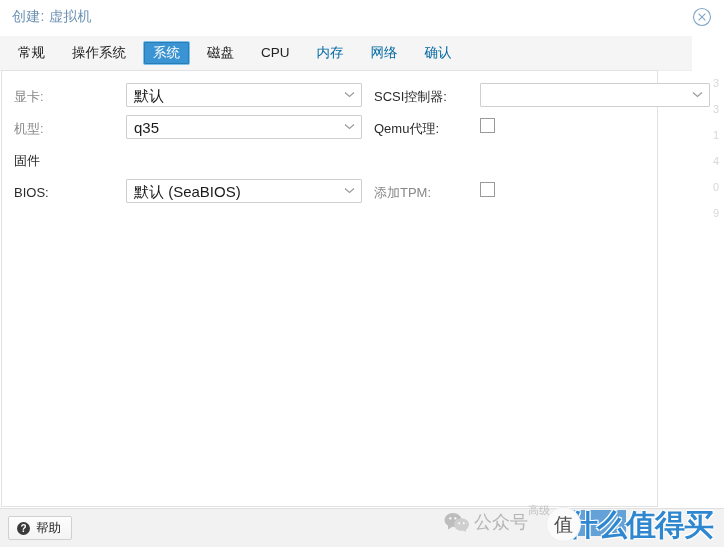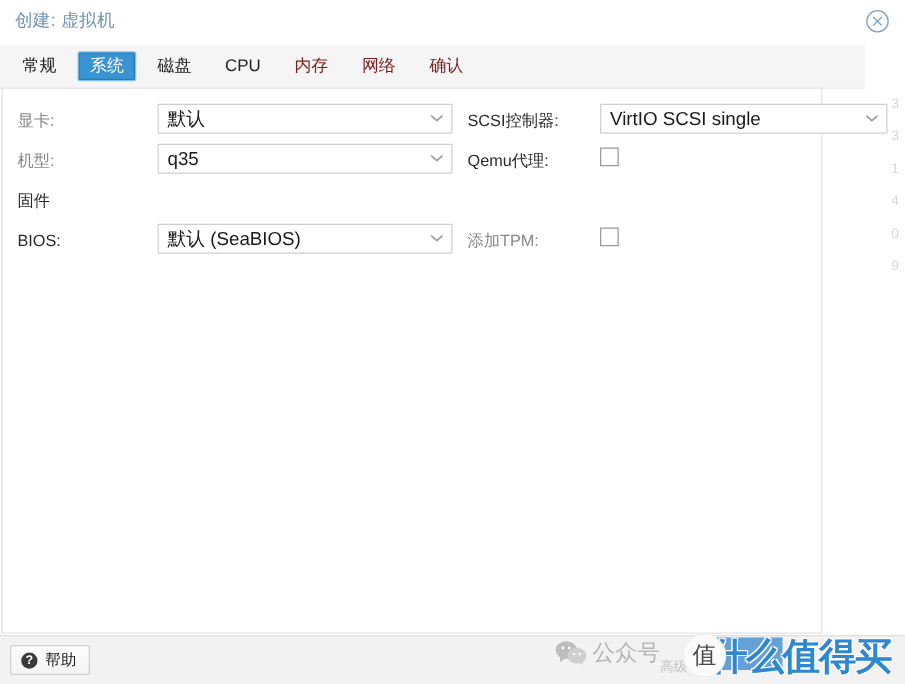--- a/index.html
+++ b/index.html
@@ -92,21 +92,21 @@
     color: #222222;
     padding: 3px 9px;
     margin-right: 7px;
     white-space: nowrap;
     cursor: pointer;
     border: 1px solid transparent;
     border-radius: 2px;
     line-height: 16px;
   }
   .tab.disabled {
-    color: #7f1d1d;
+    color: #0369a1;
     cursor: default;
   }
   .tab.active {
     background: #3a93d2;
     color: #ffffff;
     border: 1px solid #7ec2ef;
     box-shadow: 0 0 0 1px #2c7cb4 inset;
     border-radius: 2px;
   }
 
@@ -254,21 +254,21 @@
     left: 34px;
     top: 9px;
     font-size: 18px;
     color: #b4b4b4;
     white-space: nowrap;
     font-family: "DejaVu Sans", sans-serif;
   }
   #wm-text2 {
     position: absolute;
     left: 88px;
-    top: 25px;
+    top: 2px;
     font-size: 11px;
     color: #c2c2c2;
     white-space: nowrap;
   }
   #wm-circle {
     position: absolute;
     left: 106px;
     top: 6px;
     width: 33px;
     height: 33px;
@@ -326,20 +326,21 @@
         <circle cx="12" cy="12" r="8.5" fill="none" stroke="#7fa5c4" stroke-width="1.1"></circle>
         <line x1="8.6" y1="8.6" x2="15.4" y2="15.4" stroke="#7fa5c4" stroke-width="1.1"></line>
         <line x1="15.4" y1="8.6" x2="8.6" y2="15.4" stroke="#7fa5c4" stroke-width="1.1"></line>
       </svg>
     </div>
   </div>
 
   <div id="tabbar">
     <div class="tabs-wrap">
       <div class="tab">常规</div>
+      <div class="tab">操作系统</div>
       <div class="tab active">系统</div>
       <div class="tab">磁盘</div>
       <div class="tab">CPU</div>
       <div class="tab disabled">内存</div>
       <div class="tab disabled">网络</div>
       <div class="tab disabled">确认</div>
     </div>
   </div>
 
   <div id="panel">
@@ -386,21 +387,20 @@
         </div>
       </div>
 
     </div>
 
     <div class="form-col" id="col-right">
 
       <div class="row">
         <div class="flabel dark">SCSI控制器:</div>
         <div class="field">
-          <div class="val">VirtIO SCSI single</div>
           <div class="chev">
             <svg width="11" height="7" viewBox="0 0 11 7">
                 <polyline points="1,1.5 5.5,5.5 10,1.5" fill="none" stroke="#9b9b9b" stroke-width="1.2"></polyline>
               </svg>
           </div>
         </div>
       </div>
 
       <div class="row">
         <div class="flabel dark">Qemu代理:</div>

